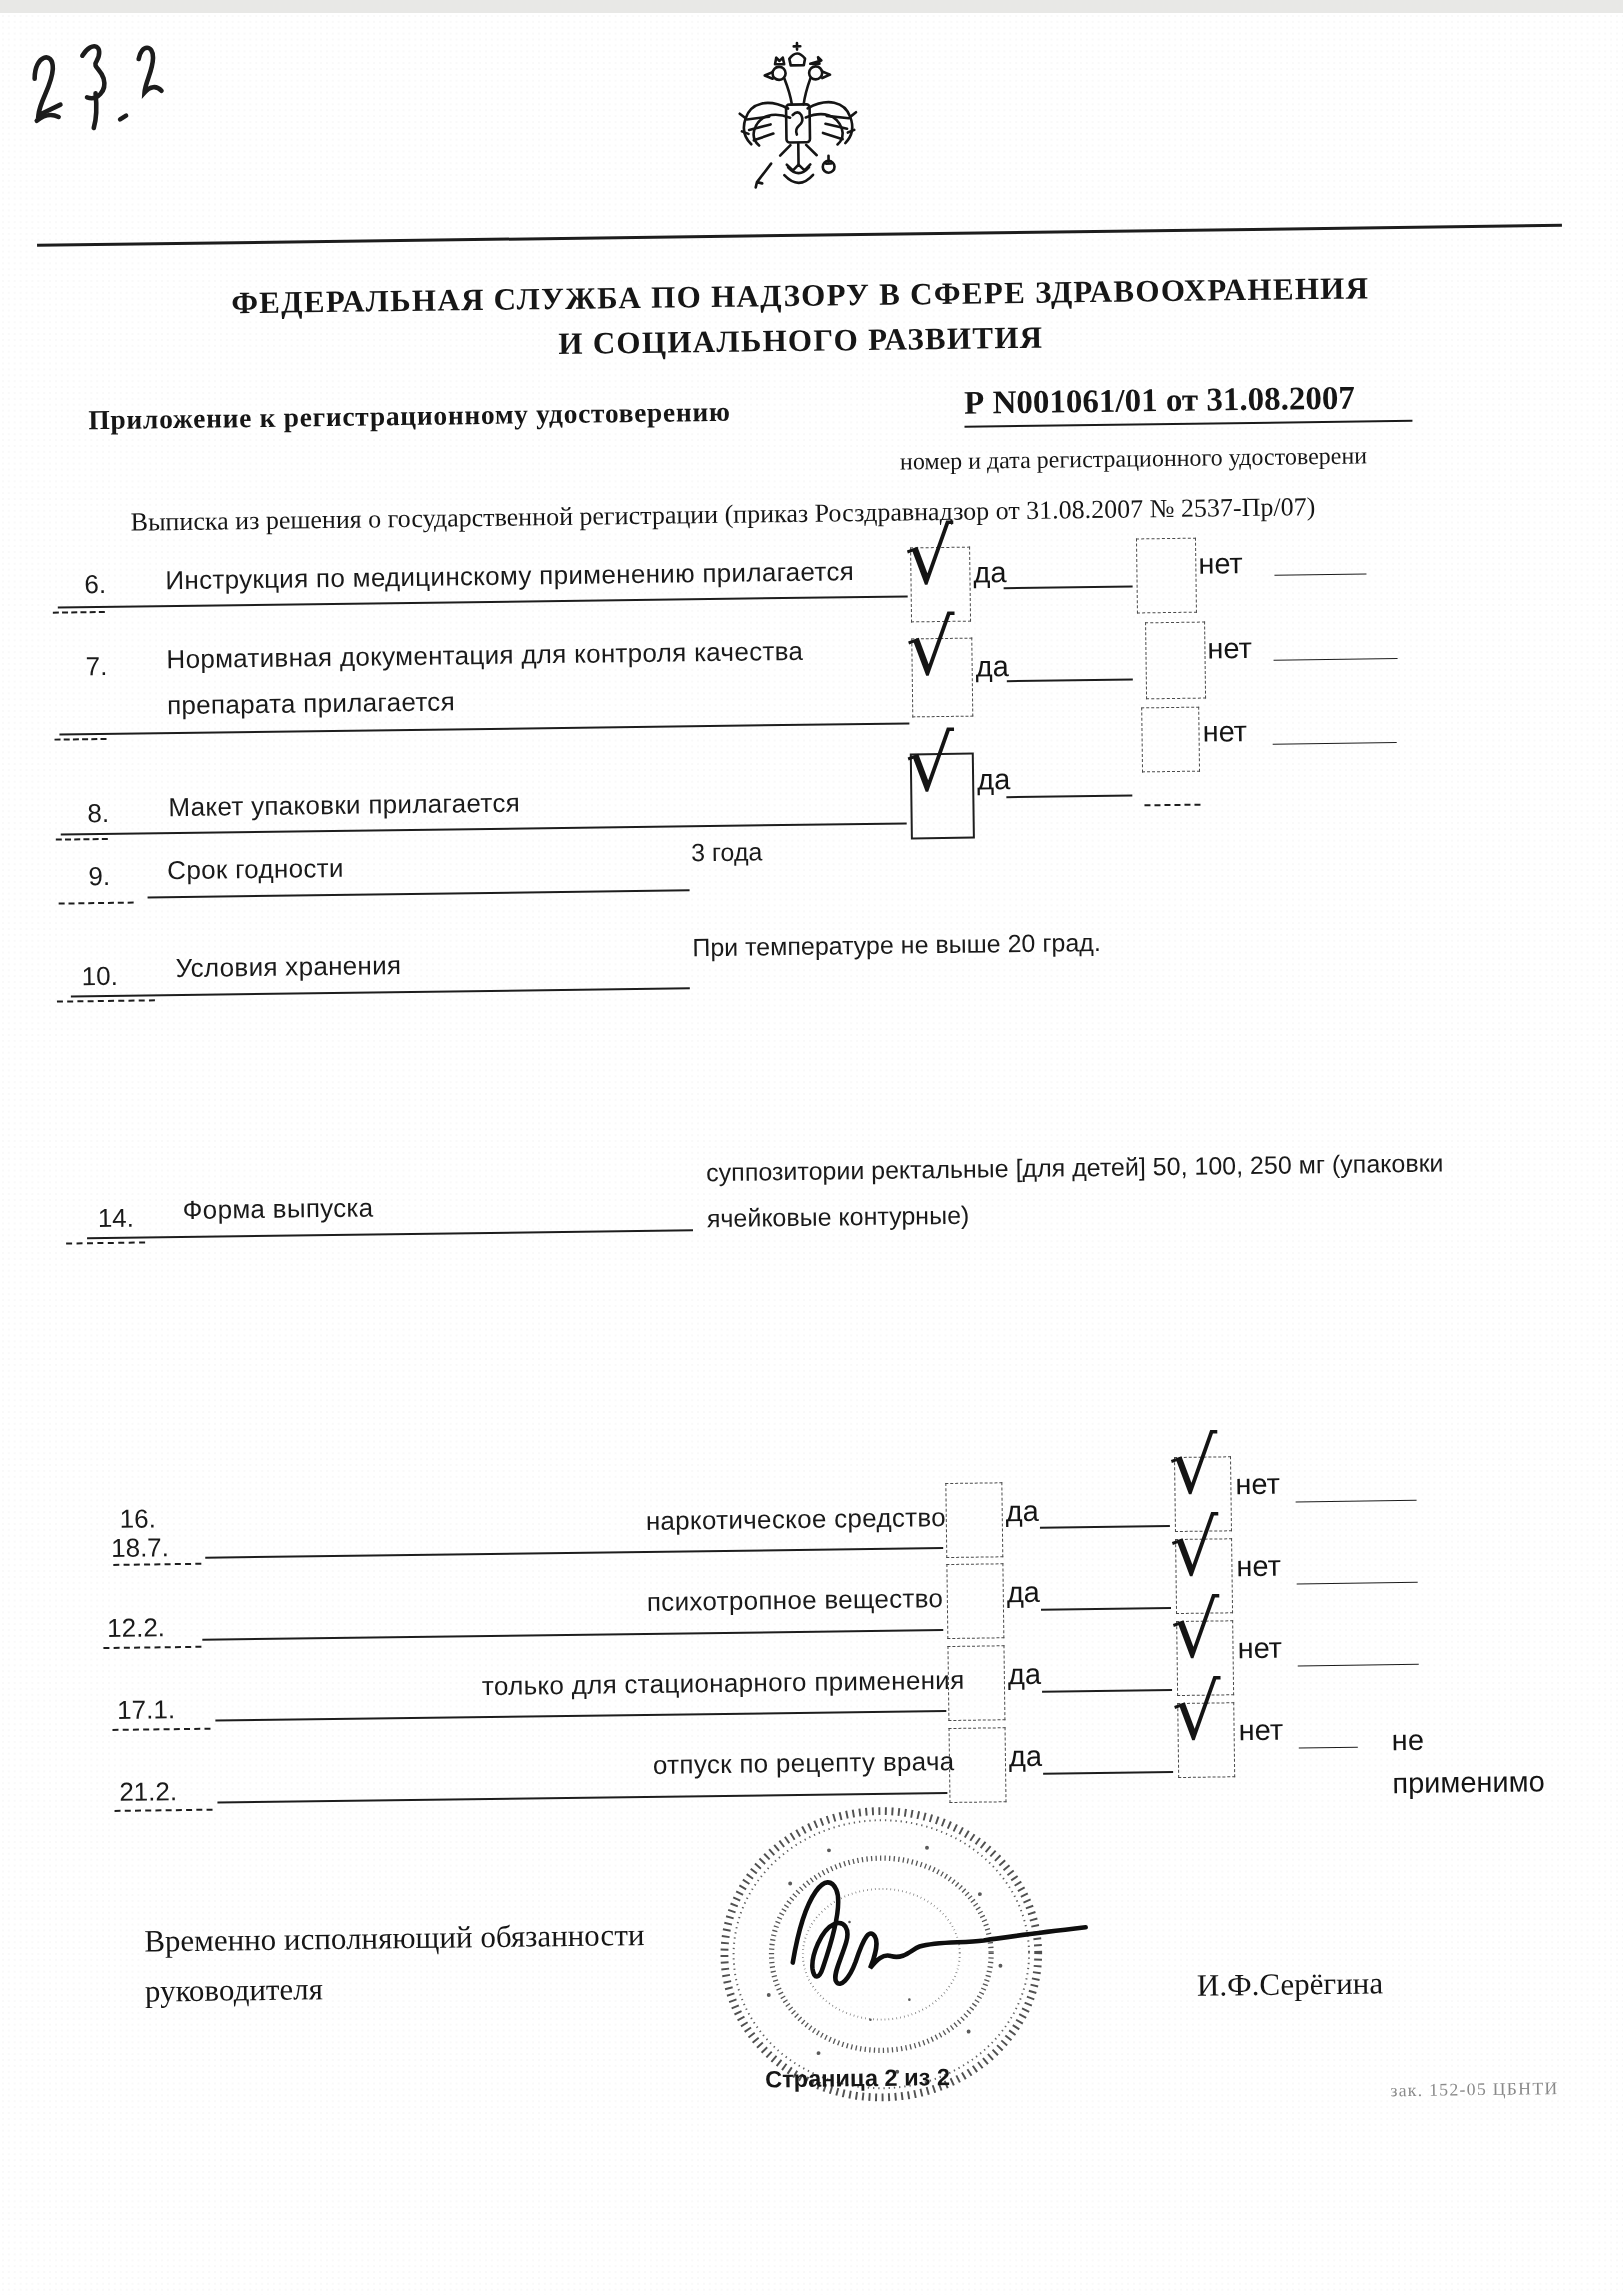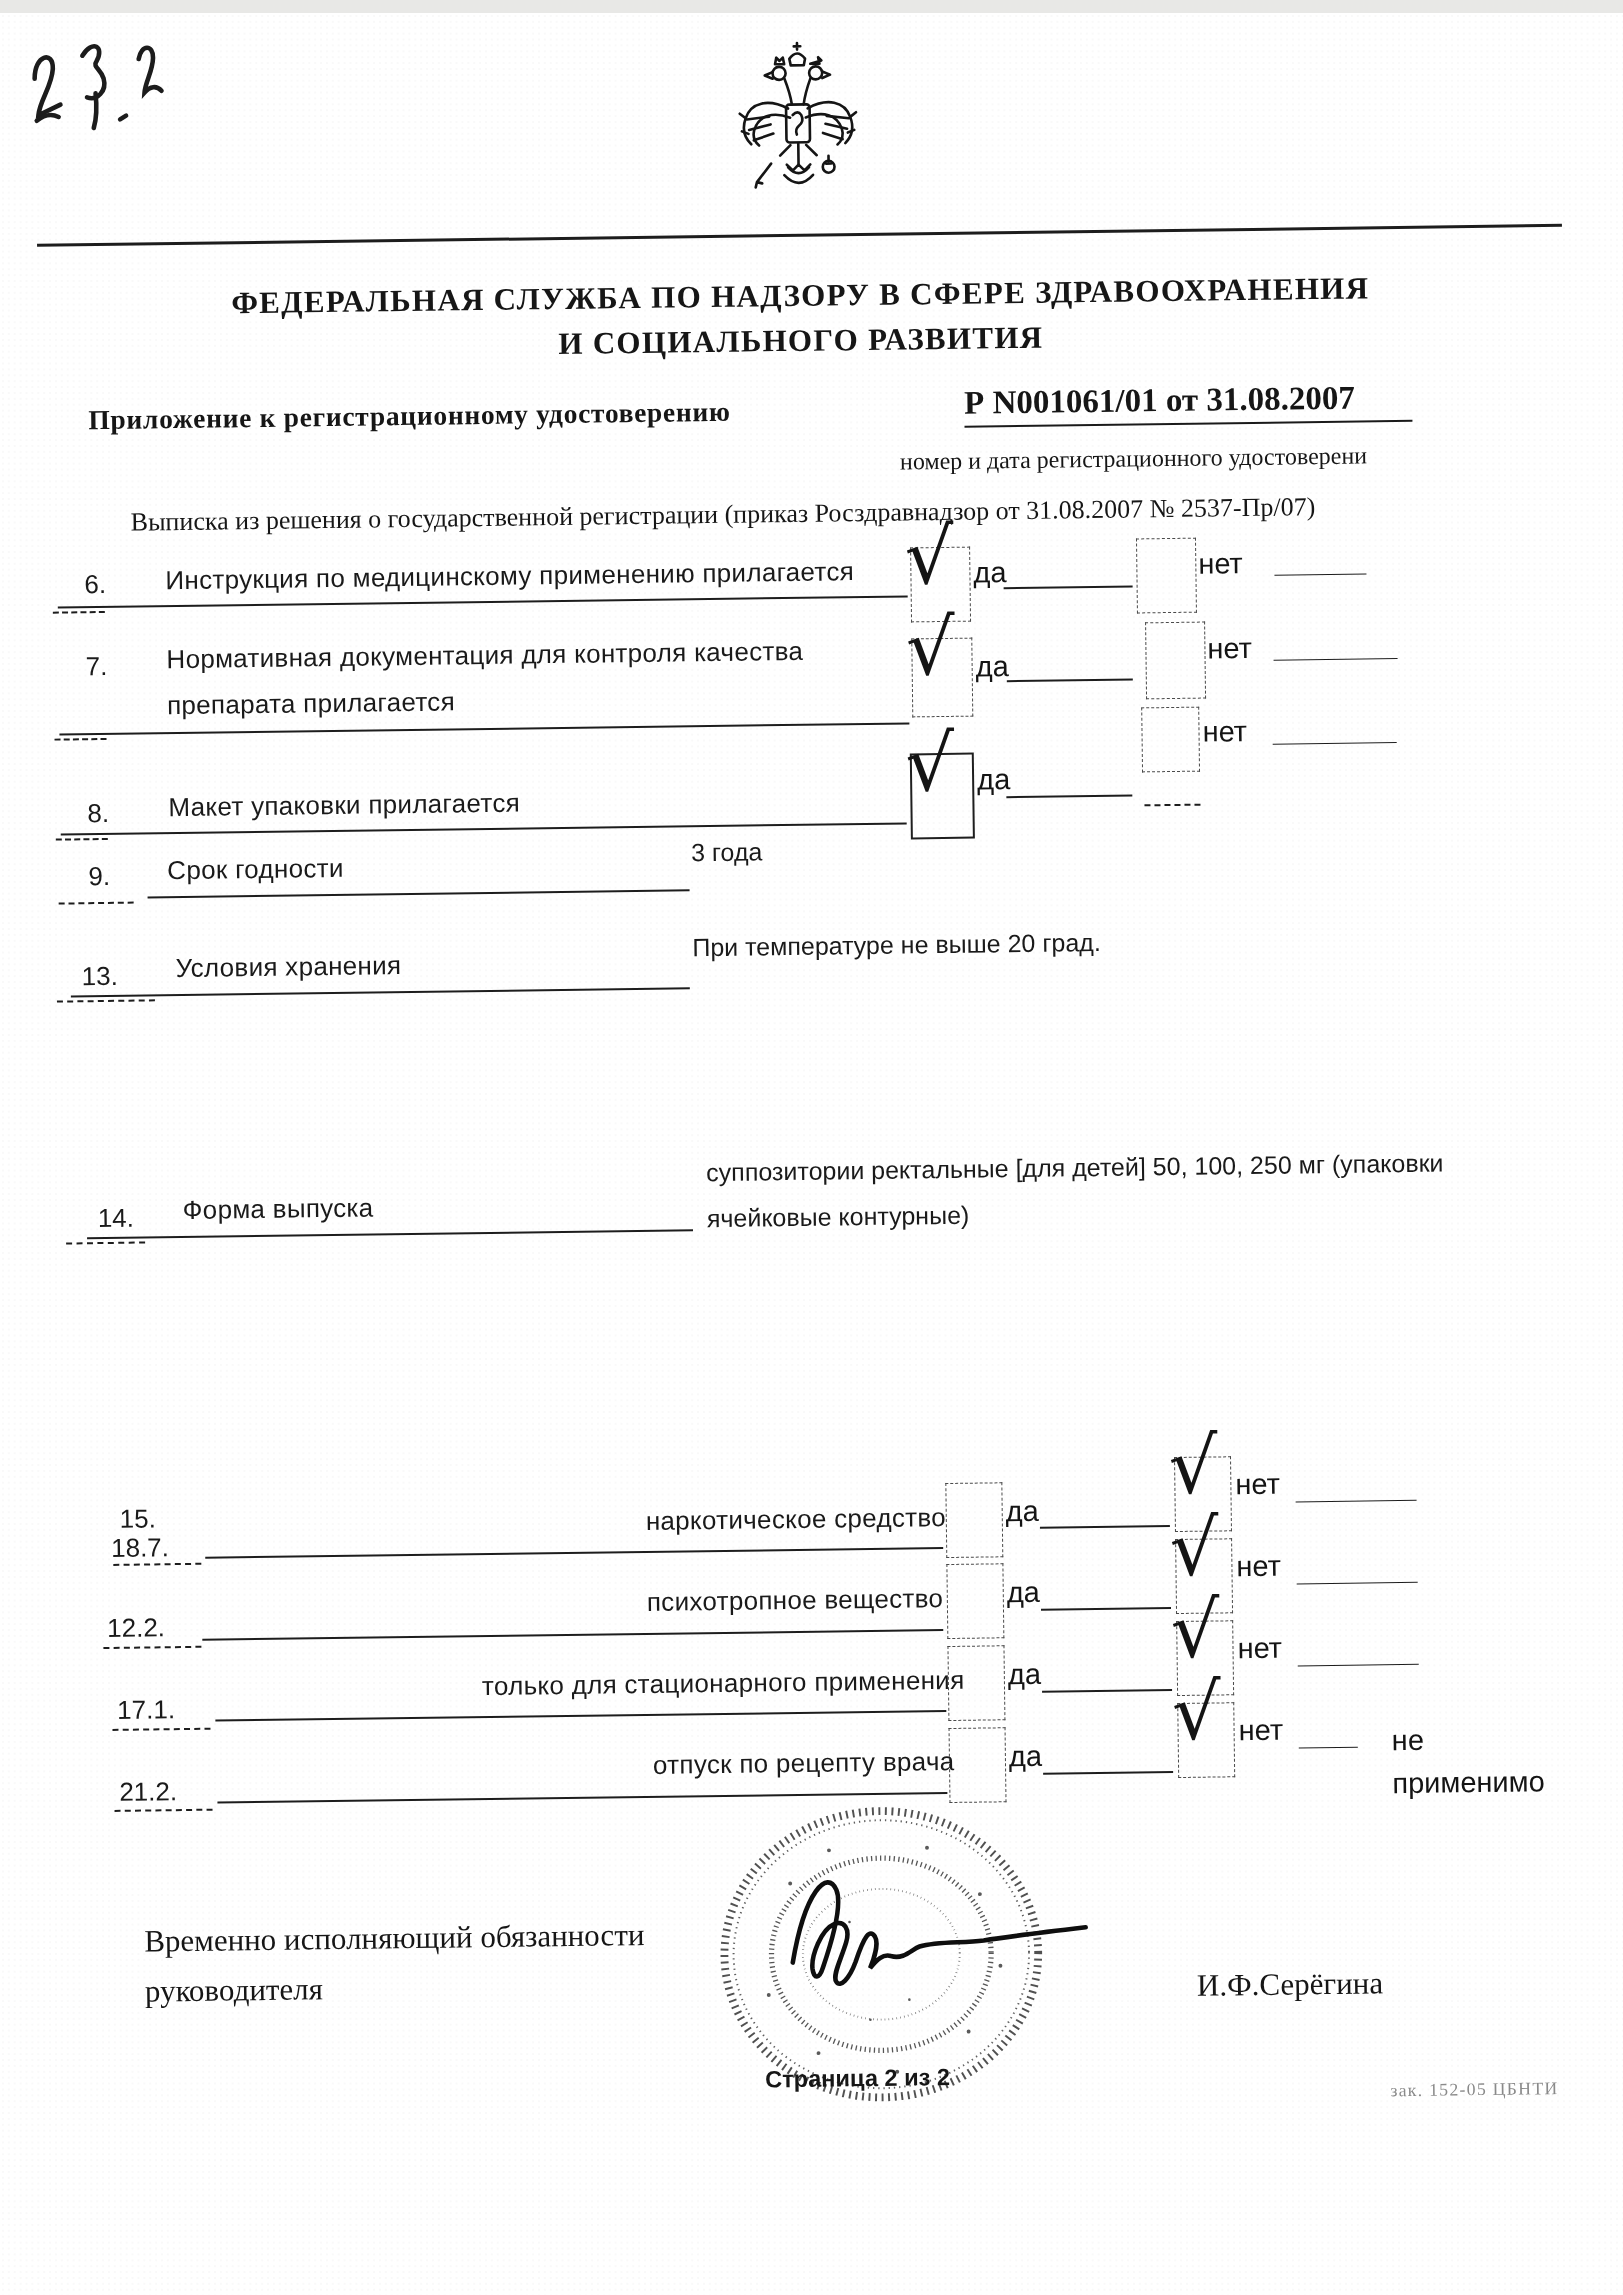--- a/index.html
+++ b/index.html
@@ -128,34 +128,34 @@
     <div class="abs yn" style="left:1208px;top:717px;">нет</div>
     <div class="ln thin" style="left:1278px;top:746px;width:124px;"></div>
     <div class="ln dash thin" style="left:1149px;top:805px;width:56px;"></div>
 
     <div class="abs num" style="left:92px;top:848px;">9.</div>
     <div class="abs lbl" style="left:171px;top:843px;">Срок годности</div>
     <div class="ln" style="left:151px;top:884px;width:542px;"></div>
     <div class="ln dash thin" style="left:62px;top:889px;width:75px;"></div>
     <div class="abs val" style="left:695px;top:833px;">3 года</div>
 
-    <div class="abs num" style="left:84px;top:948px;">13.</div>
+    <div class="abs num" style="left:84px;top:948px;">10.</div>
     <div class="abs lbl" style="left:178px;top:941px;">Условия хранения</div>
     <div class="ln" style="left:73px;top:982px;width:619px;"></div>
     <div class="ln dash thin" style="left:59px;top:987px;width:98px;"></div>
     <div class="abs val" style="left:695px;top:928px;">При температуре не выше 20 град.</div>
 
     <div class="abs num" style="left:97px;top:1190px;">14.</div>
     <div class="abs lbl" style="left:182px;top:1183px;">Форма выпуска</div>
     <div class="ln" style="left:86px;top:1224px;width:606px;"></div>
     <div class="ln dash thin" style="left:65px;top:1229px;width:79px;"></div>
     <div class="abs val" style="left:706px;top:1153px;">суппозитории ректальные [для детей] 50, 100, 250 мг (упаковки</div>
     <div class="abs val" style="left:706px;top:1199px;">ячейковые контурные)</div>
 
-    <div class="abs num" style="left:115px;top:1491px;">15.</div>
+    <div class="abs num" style="left:115px;top:1491px;">16.</div>
 
     <div class="abs num" style="left:106px;top:1520px;">18.7.</div>
     <div class="abs lbl right" style="left:641px;top:1500px;width:289px;">наркотическое средство</div>
     <div class="ln" style="left:200px;top:1545px;width:738px;"></div>
     <div class="ln dash thin" style="left:108px;top:1551px;width:88px;"></div>
     <div class="cb" style="left:941px;top:1481px;width:55px;height:73px;"></div>
     <div class="abs yn" style="left:1001px;top:1494px;">да</div>
     <div class="ln" style="left:1035px;top:1526px;width:130px;"></div>
     <div class="cb" style="left:1170px;top:1458px;width:55px;height:73px;">
       <span class="check">√</span>

